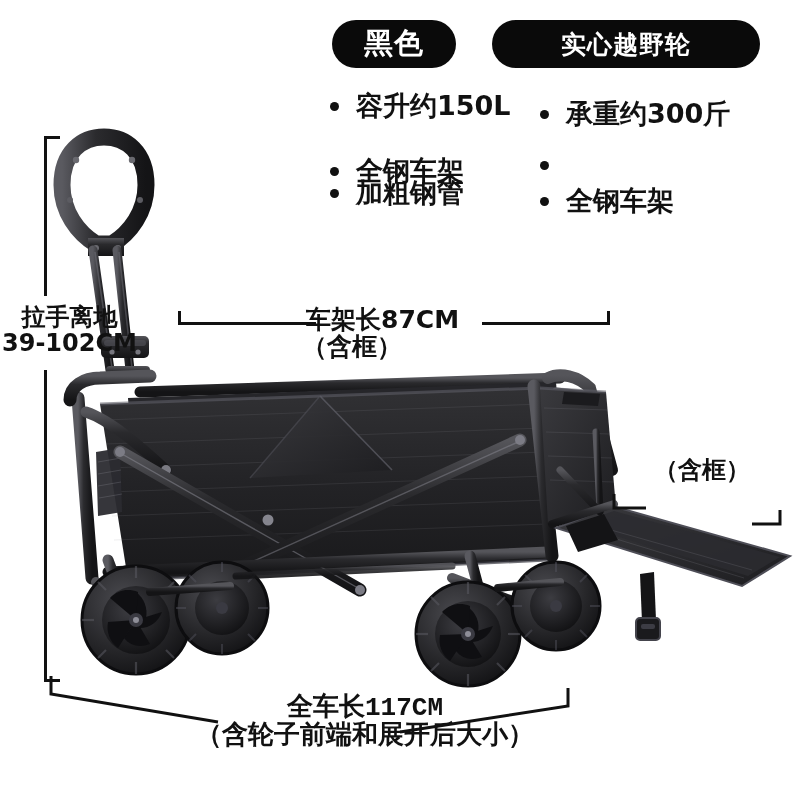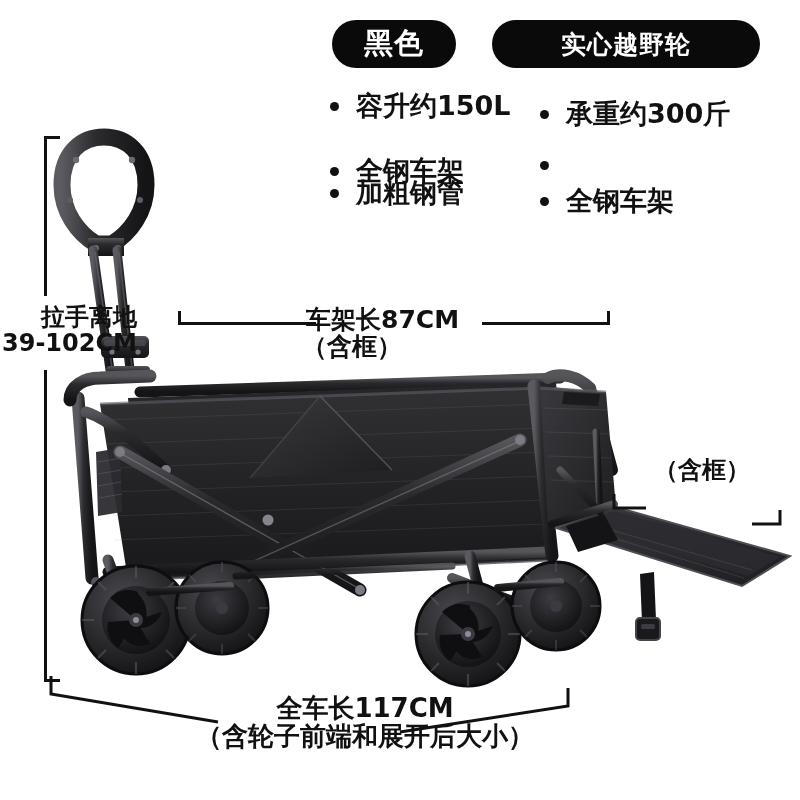--- a/index.html
+++ b/index.html
@@ -42,24 +42,24 @@
   .col-r{left:540px;margin-top:8px;}
   .r1{top:88px;}
   .r2{top:153px;}
   .r3{top:175px;}
 
   
   .dim{
     position:absolute;color:#111;font-weight:600;
     white-space:nowrap;line-height:1.08;
   }
-  #dim-handle{left:2px;top:305px;font-size:24px;text-align:right;}
+  #dim-handle{left:2px;top:305px;font-size:24px;text-align:center;}
   #dim-frame{left:306px;top:306px;font-size:25px;text-align:left;}
   #dim-ext{left:648px;top:458px;font-size:24px;text-align:center;}
-  #dim-total{left:196px;top:694px;font-size:26px;text-align:center;}
+  #dim-total{left:196px;top:694px;font-size:26px;text-align:center;font-family:Liberation Mono, monospace;}
   .dim .l2{display:block;}
   #dim-frame .l2{margin-left:-4px;}
   #dim-ext .l2{margin-left:6px;}
 
   
   .ln{position:absolute;background:#111;}
   .hz{height:3px;}
   .vt{width:3px;}
 
   .slant{position:absolute;}

